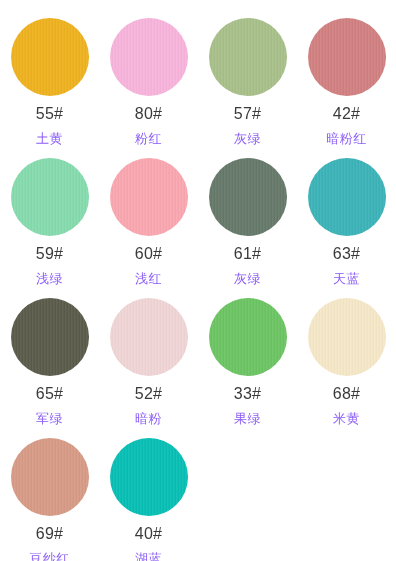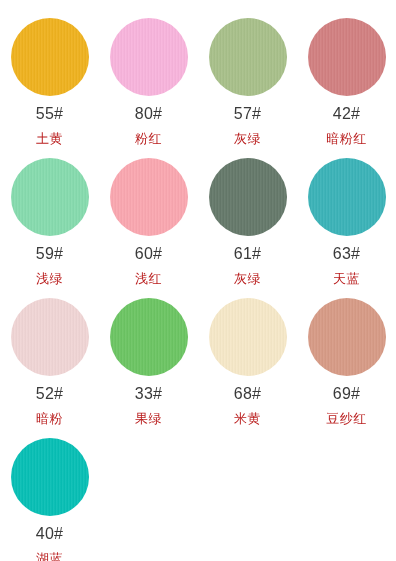--- a/index.html
+++ b/index.html
@@ -53,21 +53,21 @@
     line-height: 14px;
     letter-spacing: 0.2px;
     color: #3a3a3a;
     white-space: nowrap;
   }
   .swatch-name {
     margin-top: 10px;
     font-size: 13px;
     line-height: 15px;
     letter-spacing: 0.5px;
-    color: #b91c1c;
+    color: #8b5cf6;
     white-space: nowrap;
   }
 </style>
 </head>
 <body>
 
 <div id="swatch-grid">
     <div class="swatch-cell">
       <div class="swatch-disc" style="background: rgb(239, 178, 31);"></div>
       <div class="swatch-code">55#</div>
@@ -102,20 +102,25 @@
       <div class="swatch-disc" style="background: rgb(101, 121, 106);"></div>
       <div class="swatch-code">61#</div>
       <div class="swatch-name">灰绿</div>
     </div>
     <div class="swatch-cell">
       <div class="swatch-disc" style="background: rgb(59, 179, 184);"></div>
       <div class="swatch-code">63#</div>
       <div class="swatch-name">天蓝</div>
     </div>
     <div class="swatch-cell">
+      <div class="swatch-disc" style="background: rgb(91, 91, 75);"></div>
+      <div class="swatch-code">65#</div>
+      <div class="swatch-name">军绿</div>
+    </div>
+    <div class="swatch-cell">
       <div class="swatch-disc" style="background: rgb(240, 213, 213);"></div>
       <div class="swatch-code">52#</div>
       <div class="swatch-name">暗粉</div>
     </div>
     <div class="swatch-cell">
       <div class="swatch-disc" style="background: rgb(108, 197, 99);"></div>
       <div class="swatch-code">33#</div>
       <div class="swatch-name">果绿</div>
     </div>
     <div class="swatch-cell">

